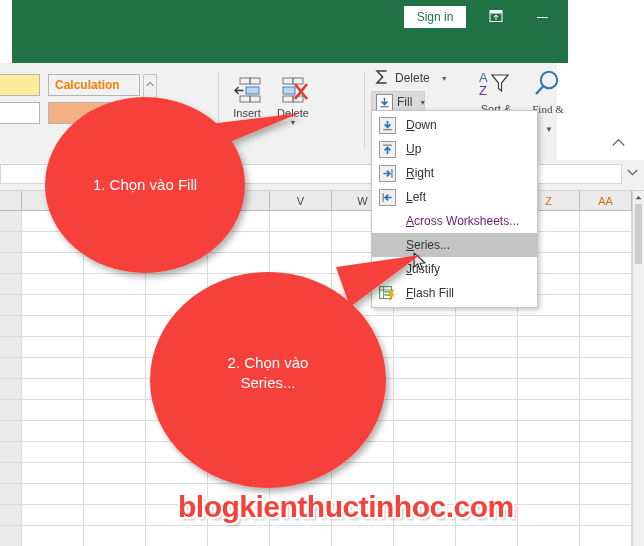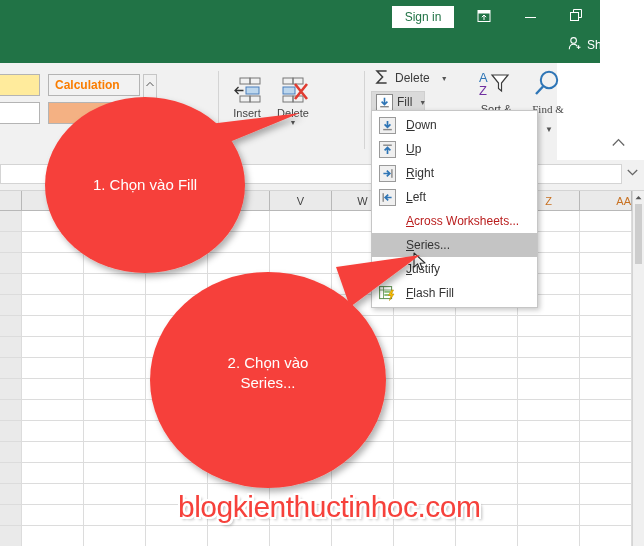--- a/index.html
+++ b/index.html
@@ -6,21 +6,21 @@
   body{
     width:644px;height:546px;overflow:hidden;position:relative;
     font-family:"Liberation Sans", sans-serif;
     background:#ffffff;
     -webkit-font-smoothing:antialiased;
   }
   #app{position:absolute;inset:0;overflow:hidden;}
 
   
   .titlebar{
-    position:absolute;left:0;top:0;width:600px;height:63px;
+    position:absolute;left:12px;top:0;width:556px;height:63px;
     background:#217346;
   }
   .signin-btn{
     position:absolute;left:392px;top:6px;width:62px;height:22px;
     background:#ffffff;color:#217346;font-size:12px;
     display:flex;align-items:center;justify-content:center;
     cursor:default;
   }
   .win-btn{
     position:absolute;top:4px;width:28px;height:26px;
@@ -145,21 +145,21 @@
     position:absolute;left:371px;top:110px;width:167px;height:198px;
     background:#ffffff;border:1px solid #c6c6c6;
     box-shadow:2px 2px 5px rgba(0,0,0,.22);
     padding:2px 0;box-sizing:border-box;
   }
   .mi{
     height:24px;display:flex;align-items:center;gap:10px;padding:0 6px;
     font-size:12px;color:#333;box-sizing:border-box;
   }
   .mi.hl{background:#c4c4c4;}
-  .mi.disabled{color:#b91c1c;text-align:center;}
+  .mi.disabled{color:#701a75;text-align:center;}
   .mi .micon{
     width:18px;height:18px;flex:none;display:flex;align-items:center;justify-content:center;
   }
   .mi .milabel u{text-decoration:underline;}
   .arrow-icon{
     width:17px;height:17px;background:#f0f0f0;border:1px solid #9a9a9a;
     display:flex;align-items:center;justify-content:center;box-sizing:border-box;
   }
 
   
@@ -169,21 +169,21 @@
   .bubble{position:absolute;}
   .bubble svg{display:block;overflow:visible;}
   .bubble-text{
     position:absolute;color:#ffffff;text-align:center;
     font-size:15px;line-height:20px;white-space:pre-line;
   }
 
   
   .watermark{
     position:absolute;left:178px;top:490px;
-    font-size:30px;font-weight:normal;color:#f6413b;
+    font-size:30px;font-weight:bold;color:#f6413b;
     letter-spacing:-0.5px;
     text-shadow:
       -2px -2px 0 #fff, 2px -2px 0 #fff, -2px 2px 0 #fff, 2px 2px 0 #fff,
       0 -2px 0 #fff, 0 2px 0 #fff, -2px 0 0 #fff, 2px 0 0 #fff,
       3px 3px 3px rgba(0,0,0,.28);
   }
 </style>
 </head>
 <body>
 
@@ -410,21 +410,21 @@
         </div>
         <div class="colhdr" style="width: 62px;">
           <span>X</span>
         </div>
         <div class="colhdr" style="width: 62px;">
           <span>Y</span>
         </div>
         <div class="colhdr sel" style="width: 62px;">
           <span>Z</span>
         </div>
-        <div class="colhdr sel" style="width: 52px; justify-content: flex-end;">
+        <div class="colhdr sel" style="width: 52px;">
           <span>AA</span>
         </div>
       </div>
     <div class="grid-body">
         <div class="grow">
           <div class="gcell" style="width: 22px; background: rgb(234, 234, 234);"></div>
           <div class="gcell" style="width: 62px;"></div>
           <div class="gcell" style="width: 62px;"></div>
           <div class="gcell" style="width: 62px;"></div>
           <div class="gcell" style="width: 62px;"></div>

